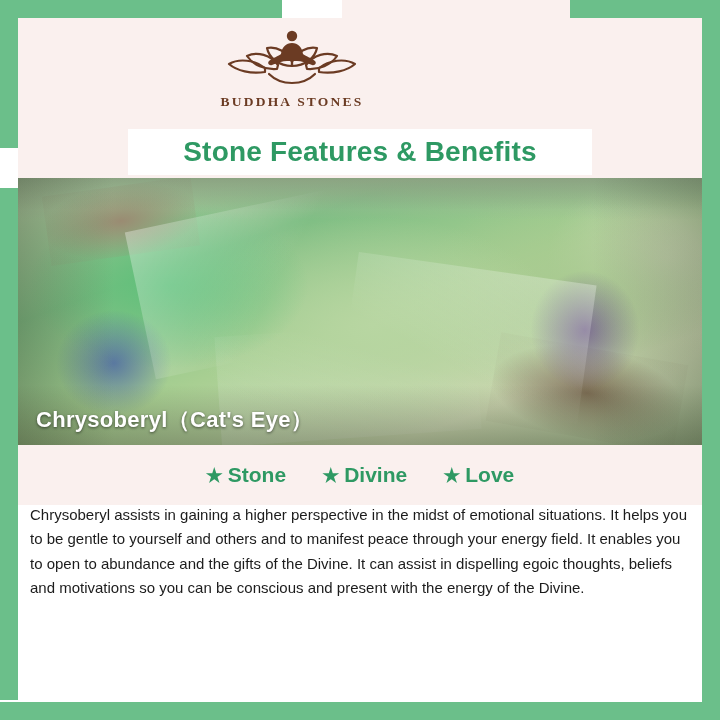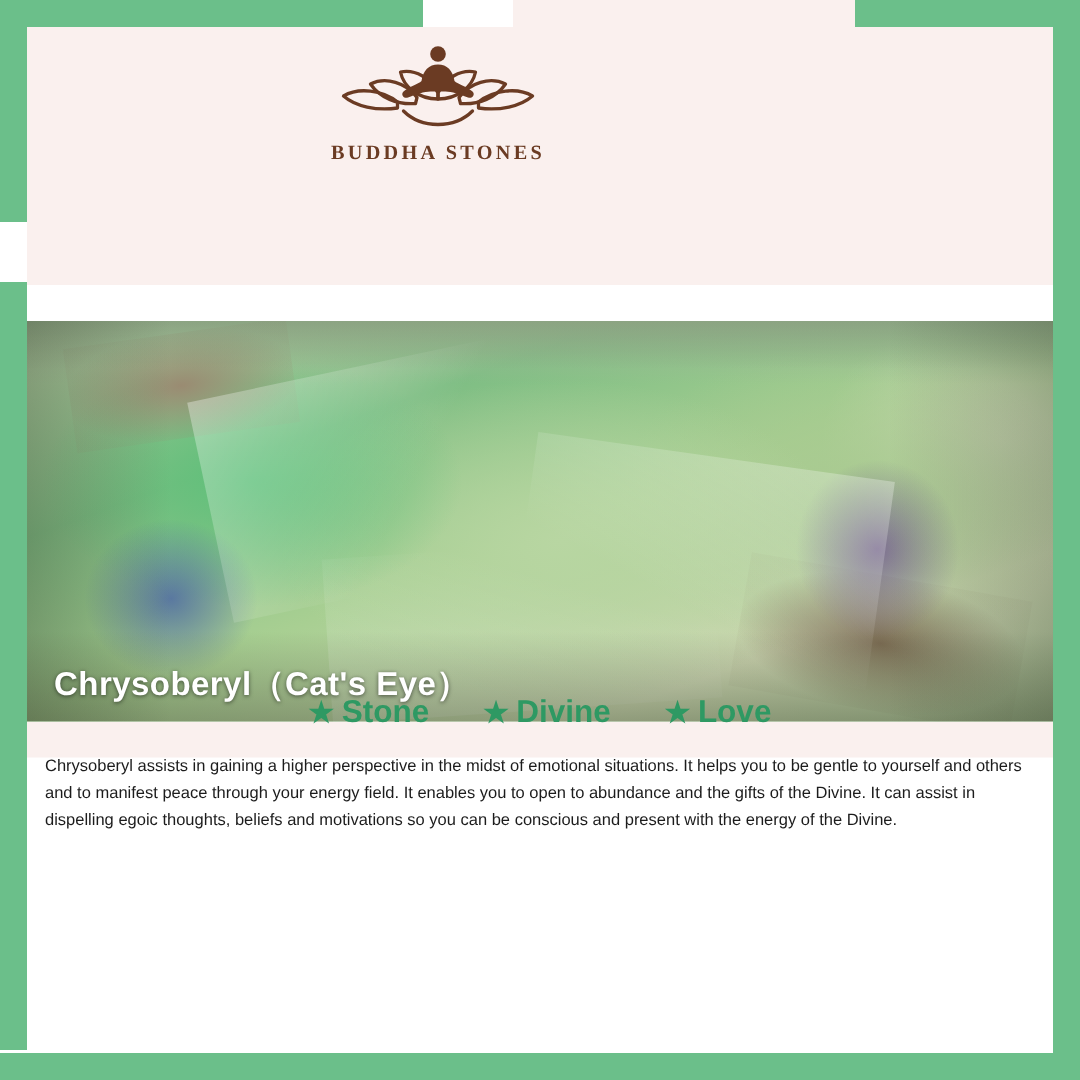--- a/index.html
+++ b/index.html
@@ -144,21 +144,20 @@
 
   
   .stone-wrap {
     position: absolute;
     left: 18px;
     top: 178px;
     width: 684px;
     height: 267px;
     overflow: hidden;
     background: #8fb98e;
-    margin-top: 36px;
   }
   .stone-img {
     position: absolute;
     inset: 0;
   }
 
   .stone-base {
     position: absolute;
     inset: 0;
     background:
@@ -274,21 +273,21 @@
     font-size: 19px;
     line-height: 1;
   }
 
   
   .description {
     position: absolute;
     left: 30px;
     top: 503px;
     width: 660px;
-    font-size: 11px;
+    font-size: 15px;
     line-height: 1.62;
     color: #1c1c1c;
     font-family: "Liberation Sans", sans-serif;
     text-align: left;
   }
 </style>
 </head>
 <body>
 
 <div class="page">
@@ -316,20 +315,23 @@
         <path d="M52 50 C58 56 66 59 75 59 C84 59 92 56 98 50"></path>
       </g>
       <g fill="#6b3b23">
         <circle cx="75" cy="12" r="5.2"></circle>
         <path d="M75 19 C69 19 65 23 64 30 C62 32 55 34 52 37 C50 39 52 42 55 41 C60 39 66 37 70 37 L80 37 C84 37 90 39 95 41 C98 42 100 39 98 37 C95 34 88 32 86 30 C85 23 81 19 75 19 Z"></path>
       </g>
     </svg>
     <div class="logo-text">BUDDHA STONES</div>
   </div>
 
+  <div class="title-bar">
+    <div class="title-text">Stone Features &amp; Benefits</div>
+  </div>
 
   <div class="stone-wrap">
     <div class="stone-img">
       <div class="stone-base"></div>
       <div class="stone-top-band"></div>
       <div class="stone-brown-left"></div>
       <div class="stone-brown-right"></div>
       <div class="stone-purple"></div>
       <div class="stone-blue"></div>
       <div class="stone-facet-1"></div>

